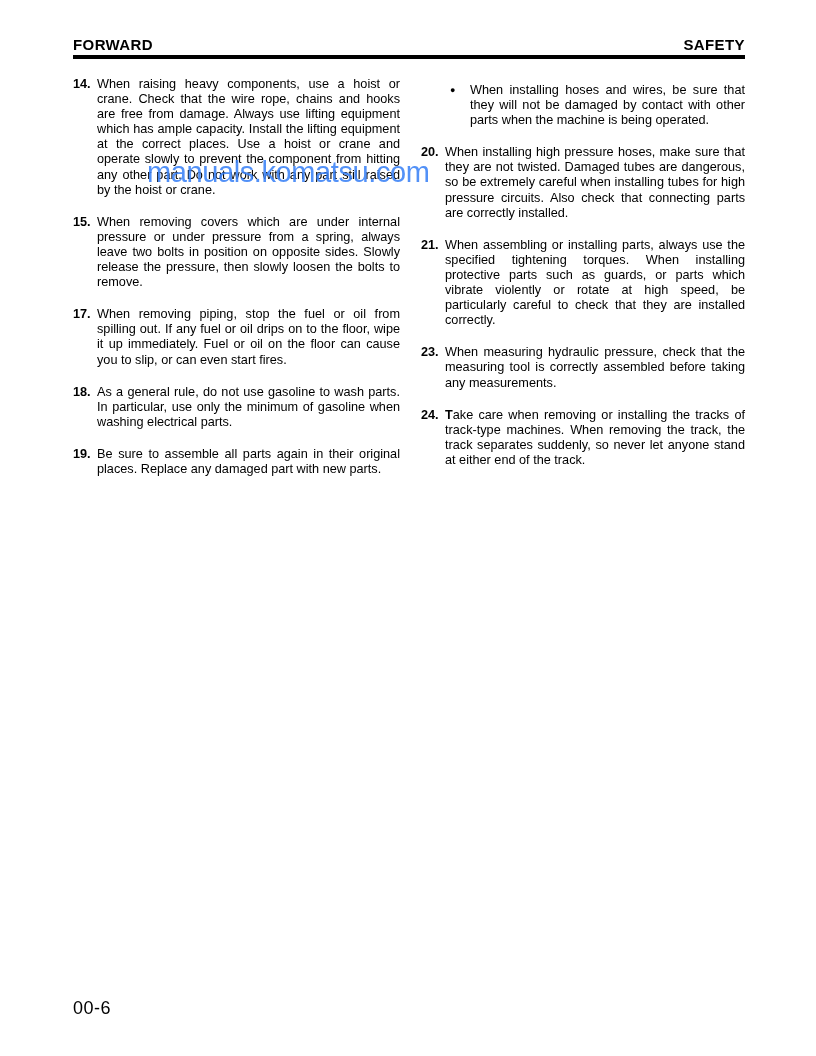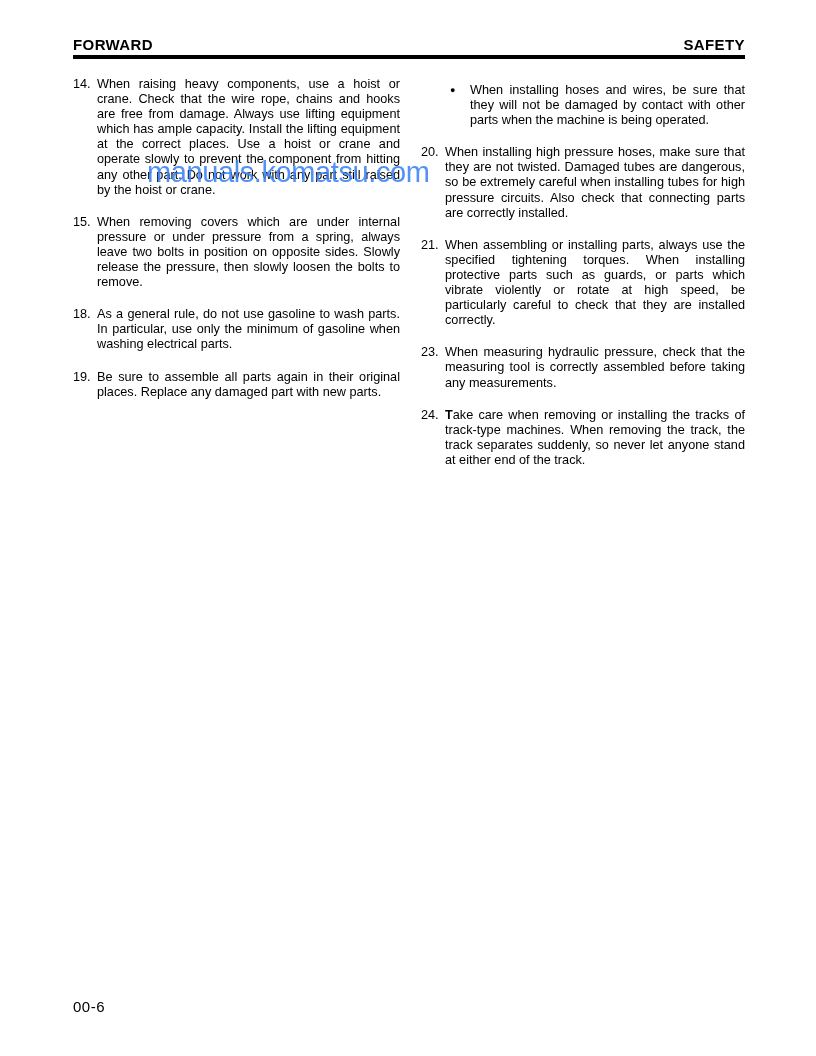--- a/index.html
+++ b/index.html
@@ -48,20 +48,21 @@
     line-height: 15.1px;
   }
   .col-left  { width: 327px; }
   .col-right { width: 324px; padding-top: 6px; }
   .item {
     display: flex;
     margin-bottom: 17px;
   }
   .num {
     flex: 0 0 24px;
+    font-weight: bold;
   }
   .txt {
     flex: 1;
     text-align: justify;
   }
   .item-bullet { padding-left: 29px; }
   .item-bullet .num {
     flex: 0 0 20px;
     font-size: 9px;
     line-height: 15.1px;
@@ -74,21 +75,21 @@
     font-size: 29px;
     letter-spacing: -0.4px;
     color: #3b82f6;
     opacity: 0.88;
     white-space: nowrap;
   }
   .footer {
     position: absolute;
     left: 73px;
     top: 998px;
-    font-size: 15px;
+    font-size: 18px;
     letter-spacing: 0.5px;
   }
 </style>
 </head>
 <body>
 
 <div class="page">
 
   <div class="header">
     <span class="hdr-left">FORWARD</span>
@@ -99,20 +100,24 @@
   <div class="content">
 
     <div class="col col-left">
       <div class="item">
         <span class="num">14.</span>
         <span class="txt">When raising heavy components, use a hoist or crane. Check that the wire rope, chains and hooks are free from damage. Always use lifting equipment which has ample capacity. Install the lifting equipment at the correct places. Use a hoist or crane and operate slowly to prevent the component from hitting any other part. Do not work with any part still raised by the hoist or crane.</span>
       </div>
       <div class="item">
         <span class="num">15.</span>
         <span class="txt">When removing covers which are under internal pressure or under pressure from a spring, always leave two bolts in position on opposite sides. Slowly release the pressure, then slowly loosen the bolts to remove.</span>
+      </div>
+      <div class="item">
+        <span class="num">17.</span>
+        <span class="txt">When removing piping, stop the fuel or oil from spilling out. If any fuel or oil drips on to the floor, wipe it up immediately. Fuel or oil on the floor can cause you to slip, or can even start fires.</span>
       </div>
       <div class="item">
         <span class="num">18.</span>
         <span class="txt">As a general rule, do not use gasoline to wash parts. In particular, use only the minimum of gasoline when washing electrical parts.</span>
       </div>
       <div class="item">
         <span class="num">19.</span>
         <span class="txt">Be sure to assemble all parts again in their original places. Replace any damaged part with new parts.</span>
       </div>
     </div>

